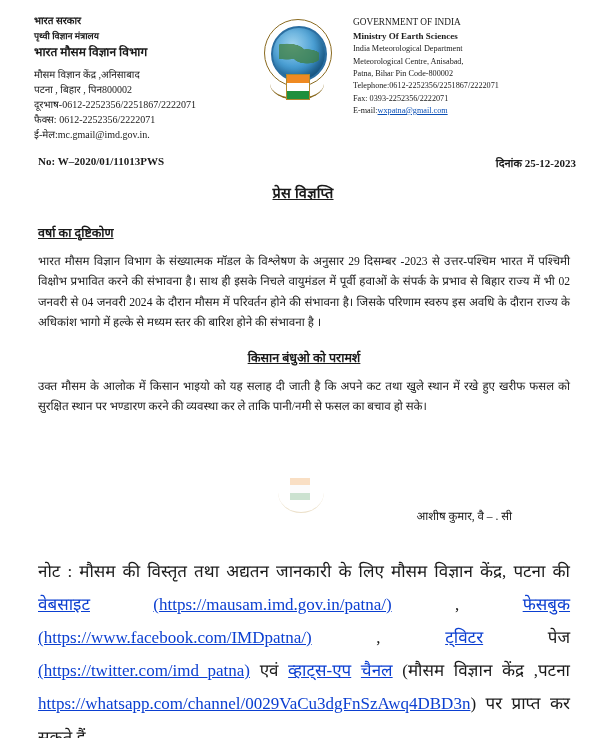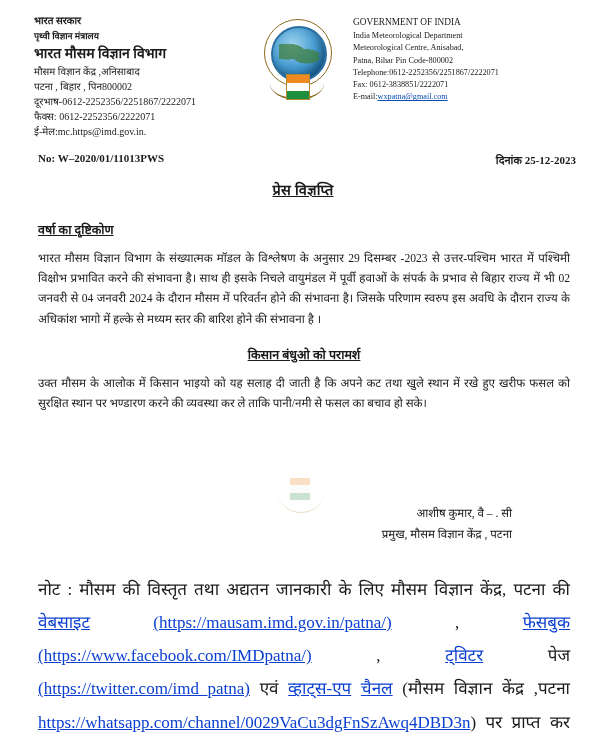--- a/index.html
+++ b/index.html
@@ -41,23 +41,23 @@
     font-size: 10px;
     font-weight: bold;
     margin-bottom: 1px;
   }
   .lh-left .l2 {
     font-size: 9px;
     font-weight: bold;
     margin-bottom: 1px;
   }
   .lh-left .l3 {
-    font-size: 14px;
-    font-weight: bold;
-    margin-bottom: 1px;
+    font-size: 12px;
+    font-weight: bold;
+    margin-bottom: 7px;
   }
   .lh-left .ln {
     font-size: 10px;
     margin-bottom: 0.5px;
   }
 
   .lh-emblem {
     width: 96px;
     display: flex;
     justify-content: center;
@@ -250,60 +250,60 @@
   <div class="letterhead">
 
     <div class="lh-left">
       <div class="l1">भारत सरकार</div>
       <div class="l2">पृथ्वी विज्ञान मंत्रालय</div>
       <div class="l3">भारत मौसम विज्ञान विभाग</div>
       <div class="ln">मौसम विज्ञान केंद्र ,अनिसाबाद</div>
       <div class="ln">पटना , बिहार , पिन800002</div>
       <div class="ln">दूरभाष-0612-2252356/2251867/2222071</div>
       <div class="ln">फैक्स: 0612-2252356/2222071</div>
-      <div class="ln">ई-मेल:mc.https@imd.gov.in.</div>
+      <div class="ln">ई-मेल:mc.gmail@imd.gov.in.</div>
     </div>
 
     <div class="lh-emblem">
       <div class="emblem">
         <div class="ring"></div>
         <div class="globe"></div>
         <div class="stalk"></div>
         <div class="flag"></div>
       </div>
     </div>
 
     <div class="lh-right">
       <div class="r1">GOVERNMENT OF INDIA</div>
+      <div class="r2">Ministry Of Earth Sciences</div>
       <div class="rn">India Meteorological Department</div>
       <div class="rn">Meteorological Centre, Anisabad,</div>
       <div class="rn">Patna, Bihar Pin Code-800002</div>
       <div class="rn">Telephone:0612-2252356/2251867/2222071</div>
-      <div class="rn">Fax: 0612-3838851/2222071</div>
+      <div class="rn">Fax: 0393-2252356/2222071</div>
       <div class="rn"><span>E-mail:</span><a href="#">wxpatna@gmail.com</a></div>
     </div>
   </div>
 
   <div class="refline">
     <div>No: W–2020/01/11013PWS</div>
     <div>दिनांक 25-12-2023</div>
   </div>
 
   <div class="press-title">प्रेस विज्ञप्ति</div>
 
   <div class="body-wrap">
     <div class="section-head">वर्षा का दृष्टिकोण</div>
     <p class="para">भारत मौसम विज्ञान विभाग के संख्यात्मक मॉडल  के विश्लेषण के अनुसार 29 दिसम्बर -2023 से उत्तर-पश्चिम भारत में पश्चिमी विक्षोभ प्रभावित करने की संभावना है। साथ ही इसके निचले वायुमंडल में  पूर्वी हवाओं के संपर्क के प्रभाव से बिहार राज्य में भी  02  जनवरी से  04  जनवरी 2024 के दौरान मौसम में परिवर्तन होने की संभावना है। जिसके परिणाम स्वरुप इस अवधि के दौरान राज्य के अधिकांश भागो  में हल्के से मध्यम स्तर की बारिश होने की संभावना है ।</p>
 
     <div class="center-head">किसान बंधुओ को परामर्श</div>
     <p class="para">उक्त मौसम के आलोक में किसान भाइयो को यह सलाह दी जाती है कि अपने कट तथा खुले स्थान में रखे हुए खरीफ फसल को सुरक्षित स्थान पर भण्डारण करने की व्यवस्था कर ले ताकि पानी/नमी से फसल का  बचाव हो सके।</p>
 
     <div class="sign-block">
       <div>आशीष  कुमार, वै – . सी</div>
-      <div>प्रमुख, मौसम विज्ञान केंद्र , पटना</div>
     </div>
 
     <div class="note">
       <span>नोट   :  मौसम   की  विस्तृत  तथा  अद्यतन  जानकारी  के  लिए  मौसम  विज्ञान  केंद्र,  पटना  की </span><span class="lbl-link">वेबसाइट</span>
       <a href="#">(https://mausam.imd.gov.in/patna/)</a>
       <span>, </span><span class="lbl-link">फेसबुक</span>
       <a href="#">(https://www.facebook.com/IMDpatna/)</a>
       <span>, </span><span class="lbl-link">ट्विटर</span><span> पेज</span>
       <a href="#">(https://twitter.com/imd_patna)</a>
       <span>एवं </span><span class="lbl-link">व्हाट्स-एप</span>

